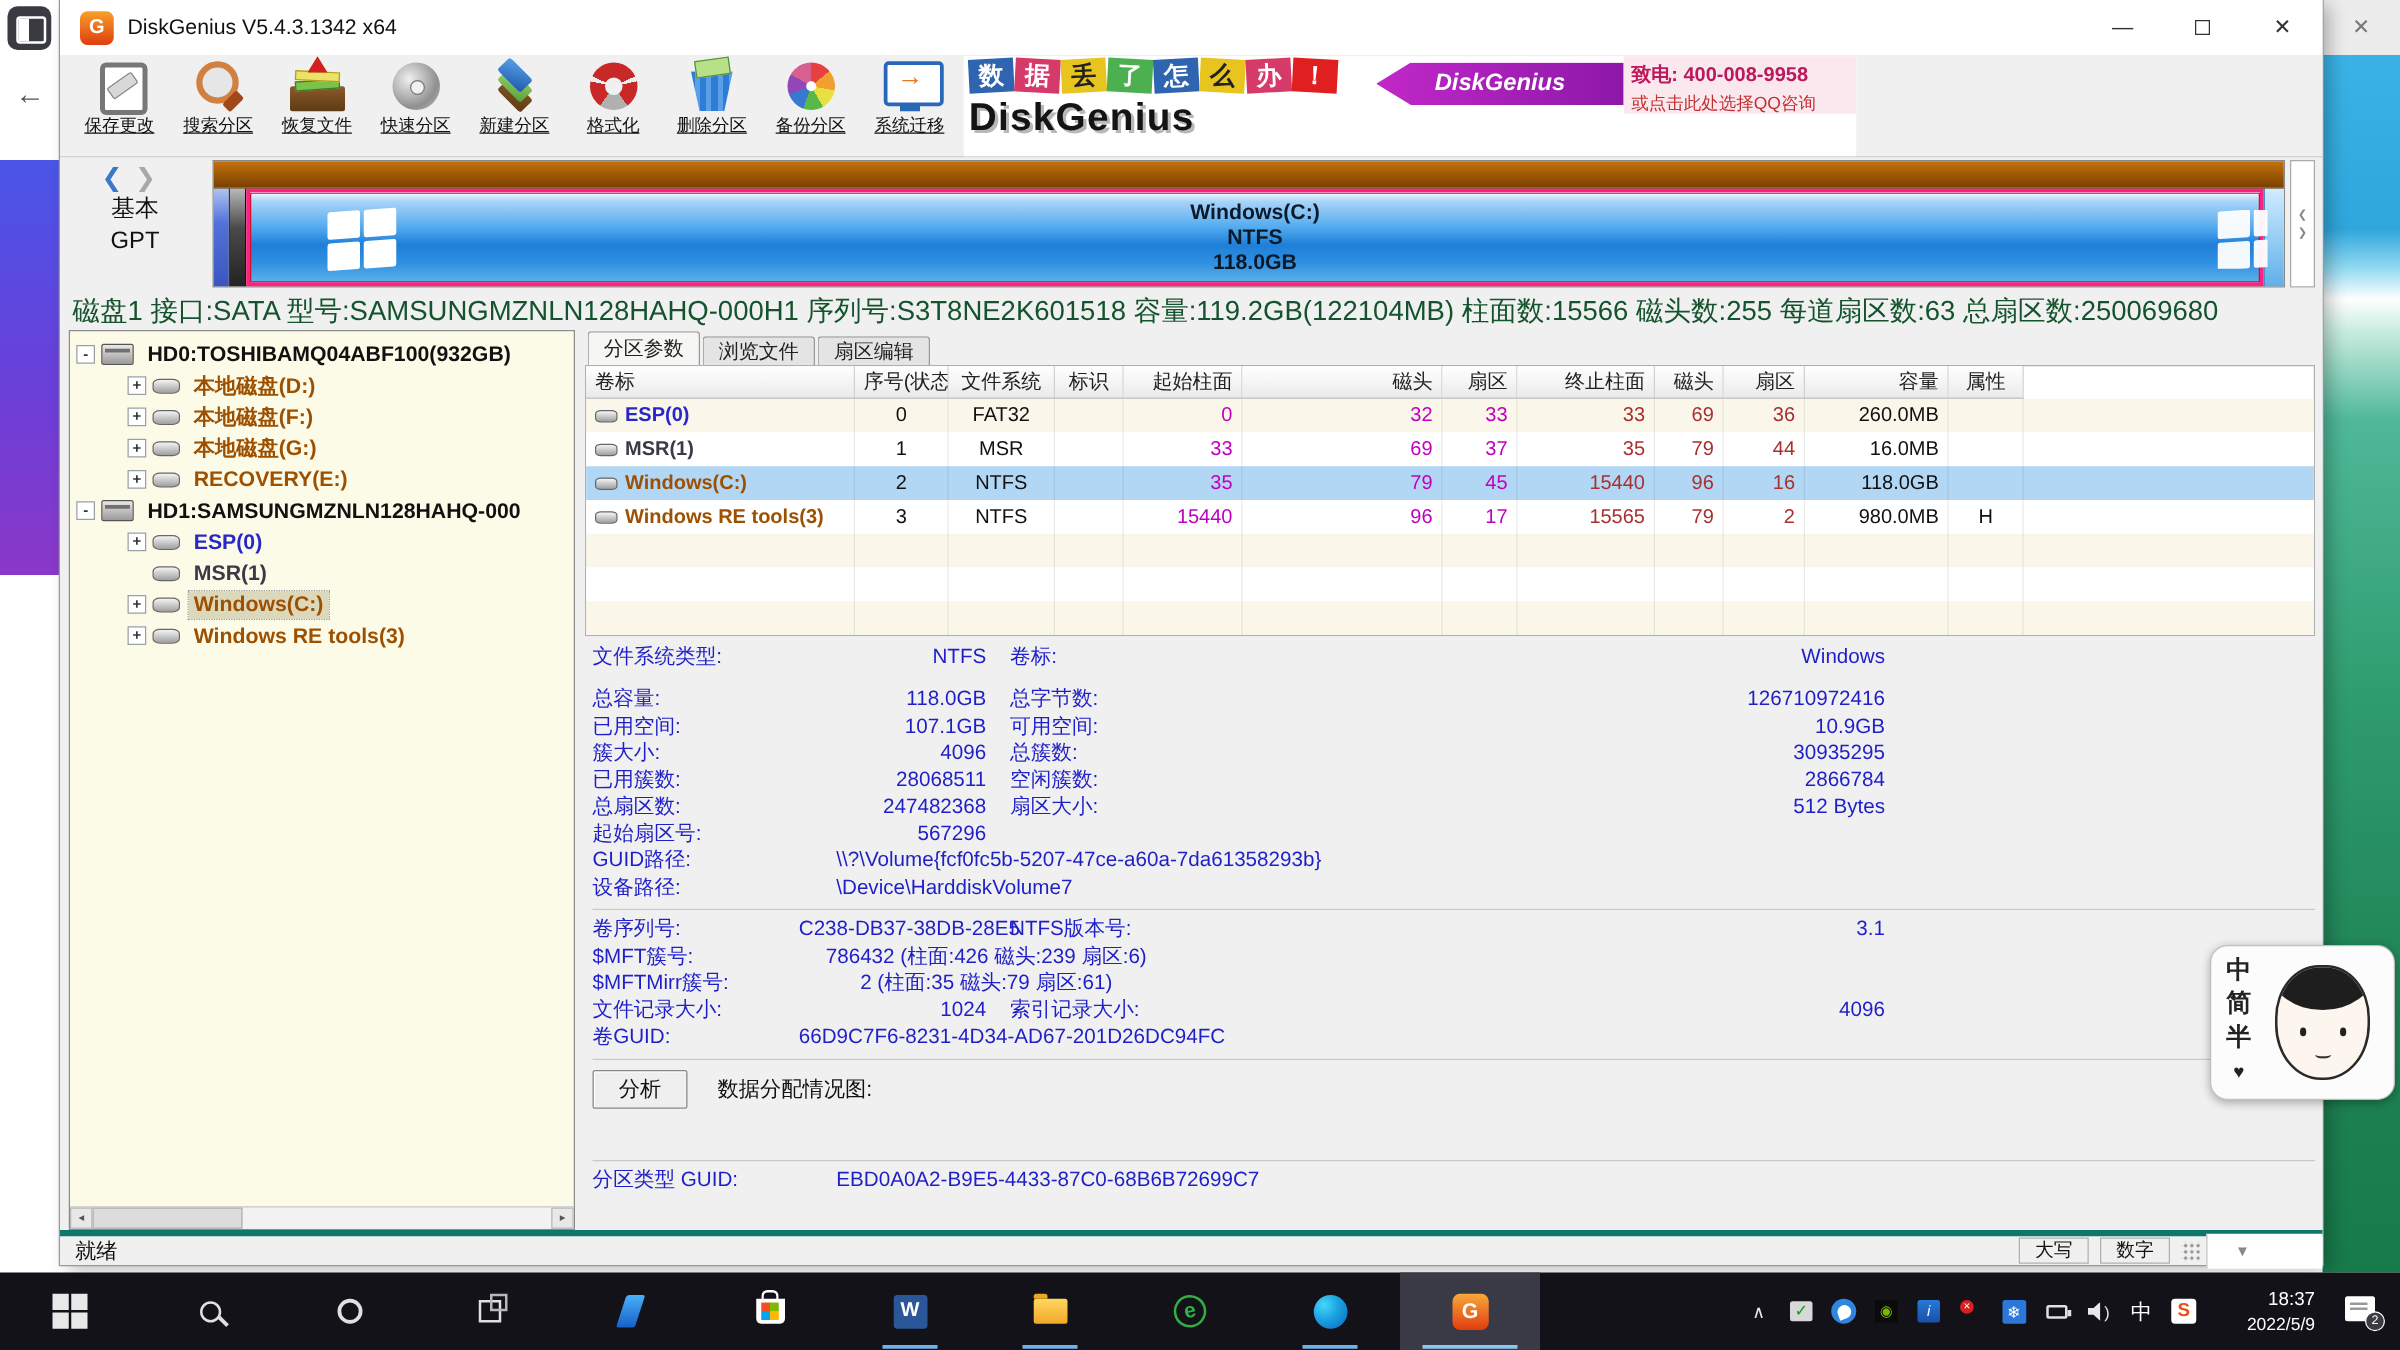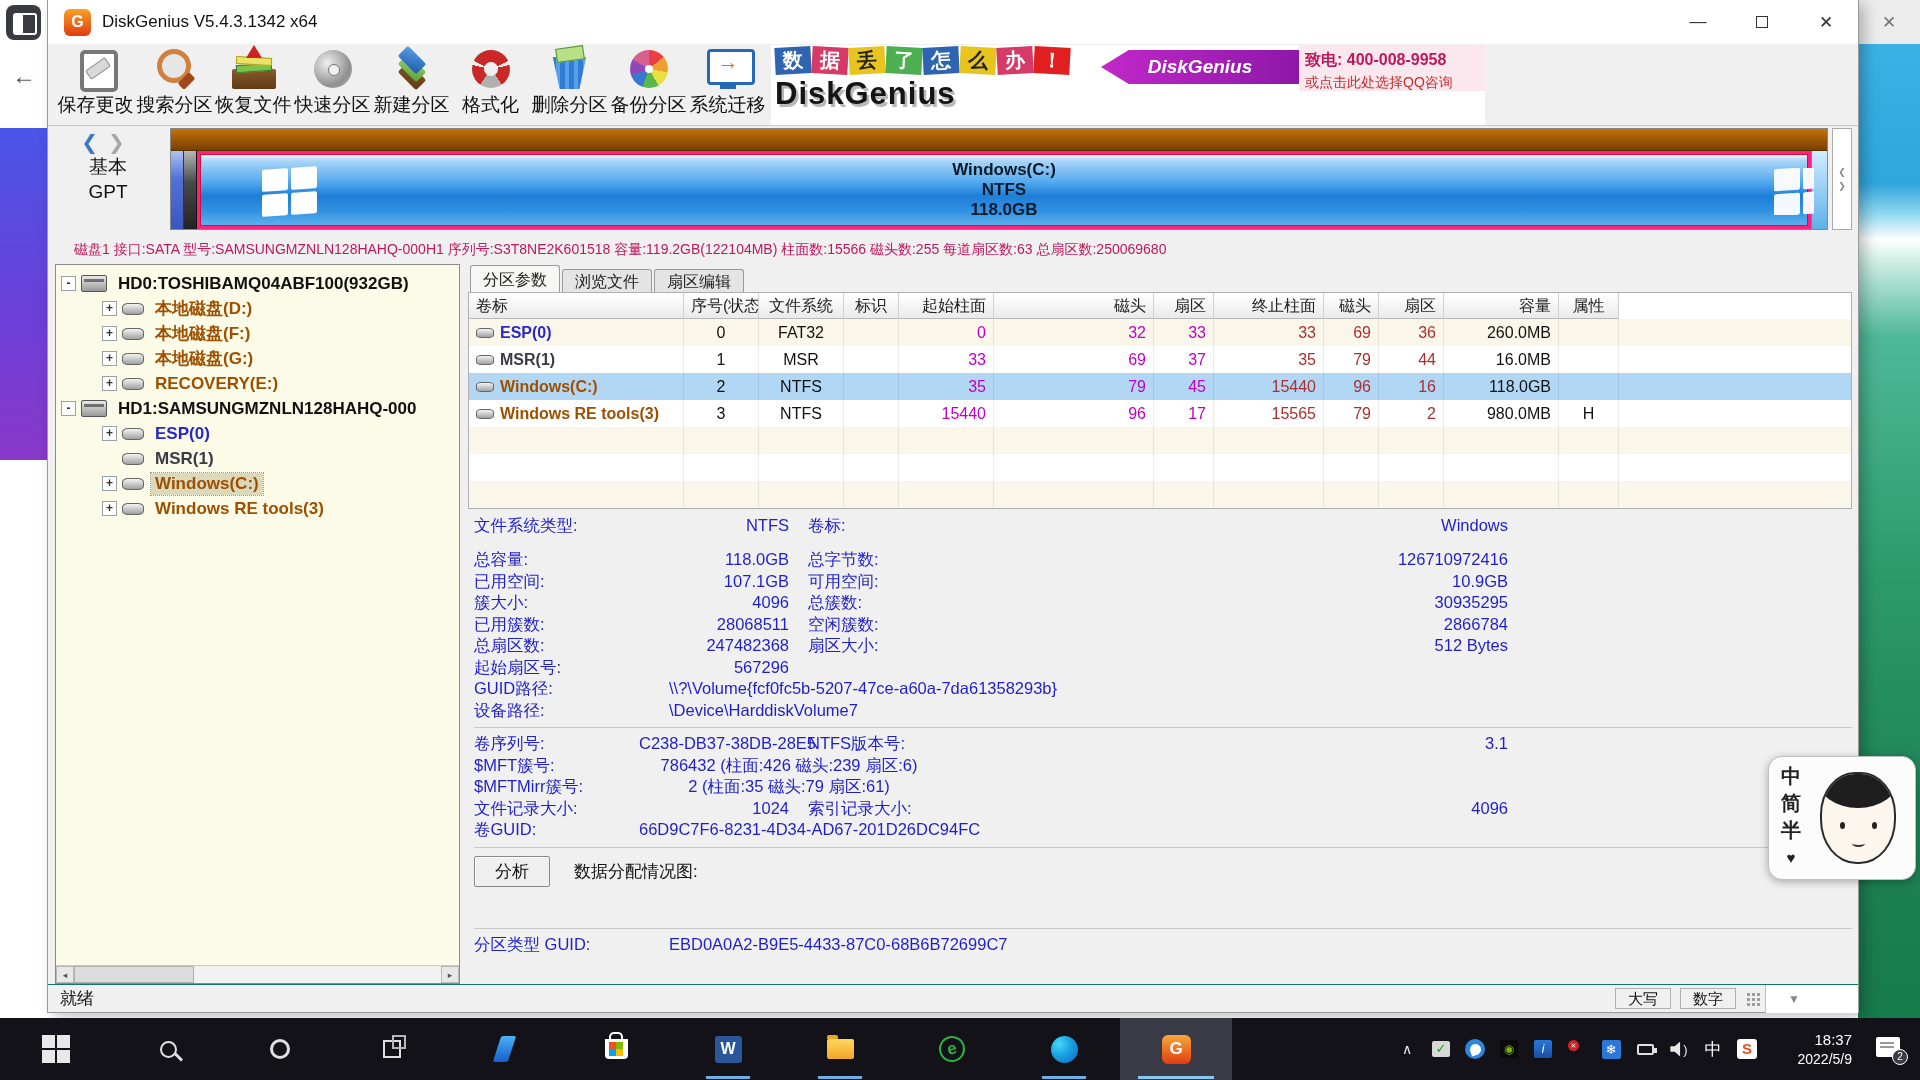--- a/index.html
+++ b/index.html
@@ -23,21 +23,21 @@
   .title-text{margin-left:11px;font-size:17px;}
   .win-ctl{margin-left:auto;display:flex;height:100%;}
   .wbtn{width:64px;height:100%;display:flex;align-items:center;justify-content:center;font-size:17px;color:#333;}
   .maxbox{width:12px;height:12px;border:1.5px solid #333;}
   .menubar{height:32px;background:#f0f0f0;display:flex;align-items:center;padding-left:8px;border-bottom:1px solid #e2e2e2;flex:none;}
   .mitem{padding:0 13px;font-size:17px;line-height:32px;}
   
   .toolrow{height:82px;display:flex;align-items:stretch;background:#f0f0f0;border-bottom:1px solid #c8c8c8;flex:none;}
   .tbtns{display:flex;padding-left:8px;}
   .tbtn{width:79px;display:flex;flex-direction:column;align-items:center;justify-content:flex-start;padding-top:3px;}
-  .tlabel{font-size:19px;margin-top:1px;}
+  .tlabel{font-size:14px;margin-top:1px;text-decoration:underline;}
   .ic{width:48px;height:44px;position:relative;}
   .ic span{position:absolute;}
   .ic-save::before{content:"";position:absolute;left:8px;top:3px;width:30px;height:34px;border:4px solid #777;border-radius:5px;background:#fff;}
   .ic-save::after{content:"";position:absolute;left:14px;top:16px;width:22px;height:9px;background:#d8d8d8;border:1px solid #888;transform:rotate(-35deg);border-radius:2px;}
   .ic-search::before{content:"";position:absolute;left:6px;top:2px;width:24px;height:24px;border:5px solid #d08040;border-radius:50%;background:#e6e6e6;}
   .ic-search::after{content:"";position:absolute;right:8px;bottom:2px;width:9px;height:16px;background:#a04818;transform:rotate(45deg);border-radius:2px;}
   .ic-recover::before{content:"";position:absolute;left:2px;bottom:2px;width:44px;height:20px;background:linear-gradient(180deg,#8b5a2b,#5e3a14);border-radius:2px;}
   .ic-recover .l1{left:6px;top:17px;width:36px;height:8px;background:#7cc24a;border:1px solid #3d7a2a;transform:rotate(-4deg);}
   .ic-recover .l2{left:6px;top:10px;width:36px;height:8px;background:#ece268;border:1px solid #b0a020;transform:rotate(3deg);}
   .ic-recover::after{content:"";position:absolute;left:16px;top:-2px;border-left:8px solid transparent;border-right:8px solid transparent;border-bottom:13px solid #d02020;}
@@ -91,21 +91,21 @@
        background:linear-gradient(180deg,#f2f9ff 0%,#a8d4f8 10%,#4fa8ee 40%,#1f7fd8 58%,#2f8fe0 78%,#5fb2ec 100%);
        display:flex;align-items:center;justify-content:center;}
   .winlogo{display:grid;grid-template-columns:26px 26px;grid-template-rows:22px 22px;gap:3px;transform:skewY(-4deg);}
   .winlogo i{background:#fff;border-radius:2px;}
   .logoL{position:absolute;left:62px;top:14px;}
   .logoR{position:absolute;right:-6px;top:14px;width:40px;overflow:hidden;opacity:.95;}
   .ptext{text-align:center;font-size:17px;font-weight:bold;color:#0a1a2a;line-height:20px;}
   .p-re{width:16px;background:linear-gradient(180deg,#d0ecff,#5fb0e8);border-left:1px solid #4890c8;}
   .dside{position:absolute;right:6px;top:2px;width:20px;height:102px;background:#fff;border:1px solid #aaa;
          display:flex;flex-direction:column;align-items:center;justify-content:center;font-size:9px;color:#888;gap:4px;}
-  .diskinfo{height:30px;line-height:30px;padding-left:26px;font-size:14px;color:#be185d;flex:none;background:#f0f0f0;}
+  .diskinfo{height:30px;line-height:30px;padding-left:10px;font-size:22px;color:#14532d;flex:none;background:#f0f0f0;}
   
   .content{flex:1;display:flex;padding-left:7px;background:#f0f0f0;min-height:0;}
   .treepanel{width:405px;background:#fcfbe8;border:1px solid #8c8c8c;position:relative;flex:none;padding-top:6px;}
   .titem{height:25px;display:flex;align-items:center;font-weight:bold;font-size:17px;white-space:nowrap;overflow:hidden;}
   .lv0{padding-left:5px;}.lv1{padding-left:46px;}
   .exp{width:15px;height:15px;flex:none;border:1px solid #98a0a8;background:#fff;font-size:12px;line-height:13px;text-align:center;color:#333;margin-right:5px;}
   .exp.hid{visibility:hidden;}
   .dico{width:26px;height:17px;flex:none;background:linear-gradient(180deg,#e8e8e8,#9a9a9a);border:1px solid #555;border-radius:2px;margin-right:7px;position:relative;}
   .dico::after{content:"";position:absolute;left:2px;right:2px;top:3px;height:3px;background:#707070;}
   .pico{width:22px;height:12px;flex:none;background:linear-gradient(180deg,#f4f4f4,#a0a0a0);border:1px solid #666;border-radius:6px/4px;margin-right:7px;}
@@ -145,21 +145,21 @@
   .dv2{grid-column:5;text-align:right;}
   .drow.wide .dv{grid-column:2/6;text-align:left;padding-left:30px;}
   .drow.cent .dv{grid-column:2/6;width:300px;text-align:center;padding:0;}
   .dsep{border-top:1px solid #c9c9c9;margin:6px 0 5px 0;}
   .anrow{display:flex;align-items:center;margin-top:8px;height:32px;gap:12px;}
   .anbtn{width:76px;height:31px;background:#efefef;border:1px solid #888;border-radius:2px;box-shadow:inset 1px 1px 0 #fff;
          font-size:17px;color:#111;display:flex;align-items:center;justify-content:center;margin-right:12px;}
   .anlabel{color:#111;font-size:17px;}
   .spacer34{height:34px;}
   
-  .statusrow{height:28px;display:flex;align-items:center;background:#f0f0f0;border-top:1px solid #0f766e;flex:none;}
+  .statusrow{height:28px;display:flex;align-items:center;background:#f0f0f0;border-top:5px solid #0f766e;flex:none;}
   .ready{padding-left:12px;font-size:17px;color:#111;}
   .sright{margin-left:auto;display:flex;align-items:center;height:100%;}
   .skey{width:56px;height:21px;border:1px solid #b0b0b0;background:#f0f0f0;font-size:15px;line-height:19px;text-align:center;color:#111;margin-right:9px;}
   .grip{width:16px;height:16px;margin-right:4px;background-image:radial-gradient(#999 1.4px,transparent 1.5px);background-size:5px 5px;background-position:bottom right;}
   .wstrip{width:93px;height:28px;background:#fff;border-left:1px solid #c0c0c0;color:#888;font-size:12px;line-height:28px;padding-left:22px;}
   
   .tbar{position:absolute;left:0;right:0;bottom:0;height:62px;background:#121218;display:flex;align-items:center;z-index:50;}
   .tapp{width:112px;height:62px;display:flex;align-items:center;justify-content:center;position:relative;flex:none;}
   .tapp.active{background:#3a3a46;}
   .uline{position:absolute;bottom:1px;left:34px;right:34px;height:3px;background:#6cb2e8;}

